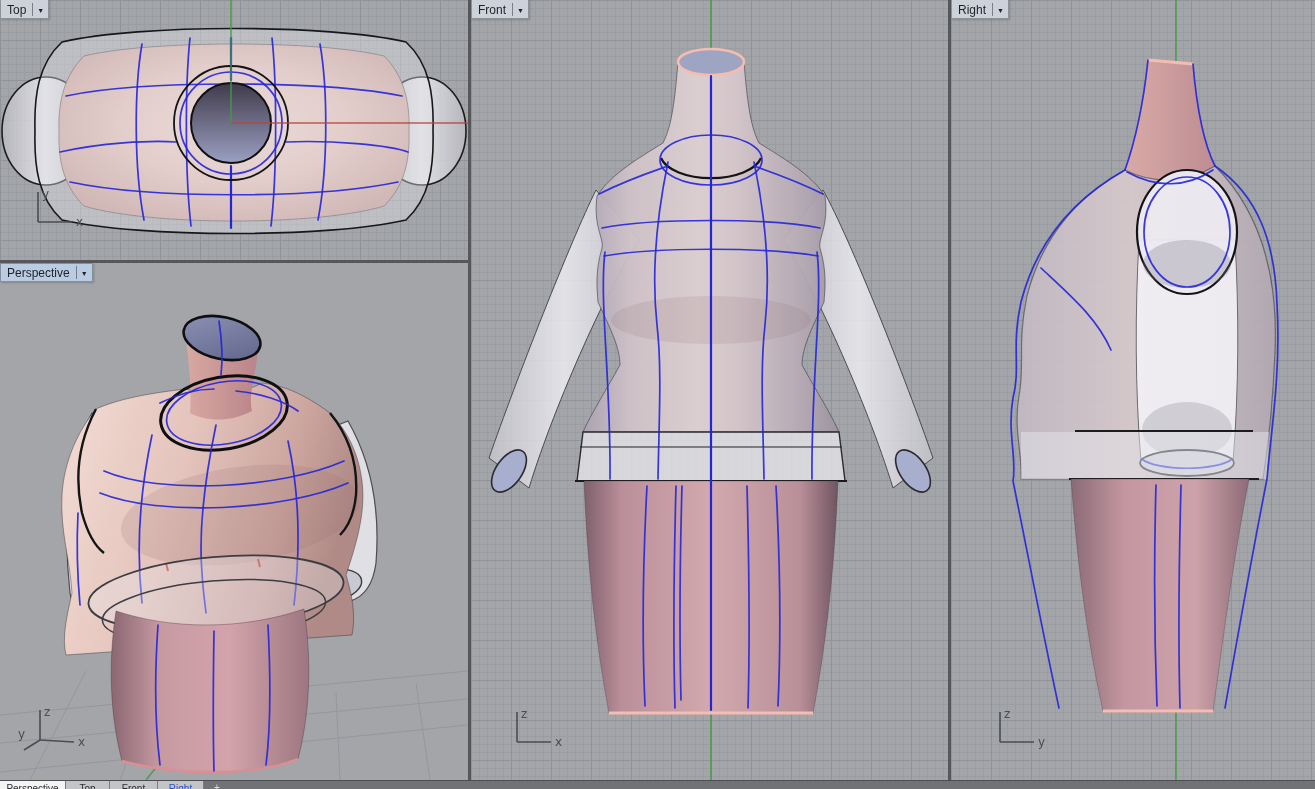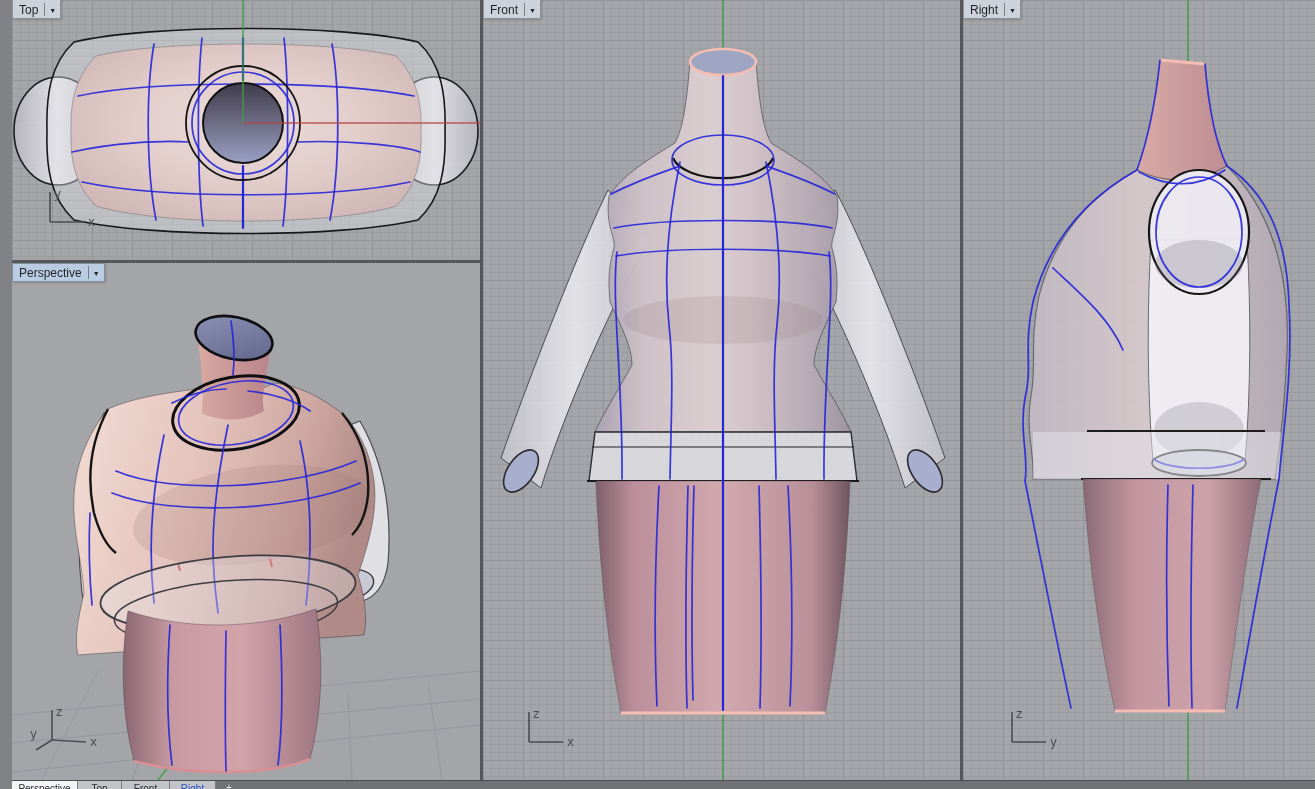--- a/index.html
+++ b/index.html
@@ -1,18 +1,18 @@
 <!DOCTYPE html>
 <html style="--gridBg: #a3a5a9; --gridMinor: #9a9da2; --gridMajor: #909398; --vpBorder: #55575b; --labelBg: #ccd2da; --labelActiveBg: #b9cce2; --labelText: #1f2125; --axisGizmo: #4b4d51; --curveBlue: #2525d8; --edgeBlack: #141414; --edgePink: #f5bcb2; --axisGreen: #3f9c45; --axisRed: #b5453e; --tabBarBg: #707276; --tabActiveBg: #f4f4f4; --tabInactiveBg: #c2c4c8; --tabText: #2a2c30; --tabAccentText: #2a50c8;"><head>
 <meta charset="utf-8">
 <style>
   * { margin:0; padding:0; box-sizing:border-box; }
   html,body { width:1315px; height:789px; overflow:hidden; background:#808285;
     font-family:"Liberation Sans", sans-serif; }
-  #stage { position:relative; width:1191px; height:789px;margin-left:12px; }
+  #stage { position:relative; width:1191px; height:789px; }
 
   .viewport { position:absolute; overflow:hidden; }
   .grid-bg {
     background-color: var(--gridBg);
     background-image:
       linear-gradient(var(--gridMajor) 1px, transparent 1px),
       linear-gradient(90deg, var(--gridMajor) 1px, transparent 1px),
       linear-gradient(var(--gridMinor) 1px, transparent 1px),
       linear-gradient(90deg, var(--gridMinor) 1px, transparent 1px);
     background-size: 40px 40px, 40px 40px, 8px 8px, 8px 8px;

